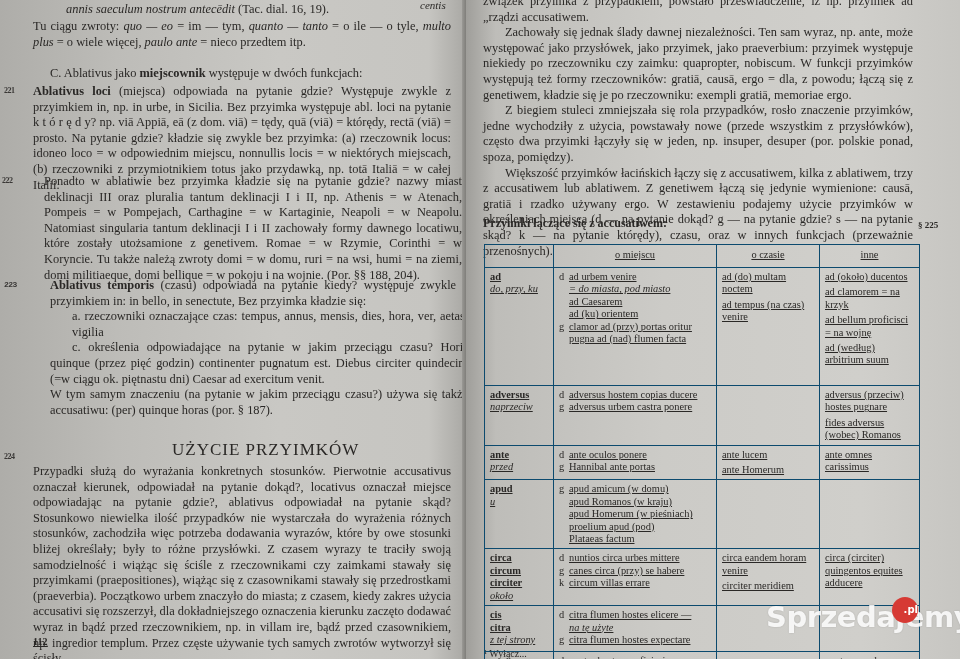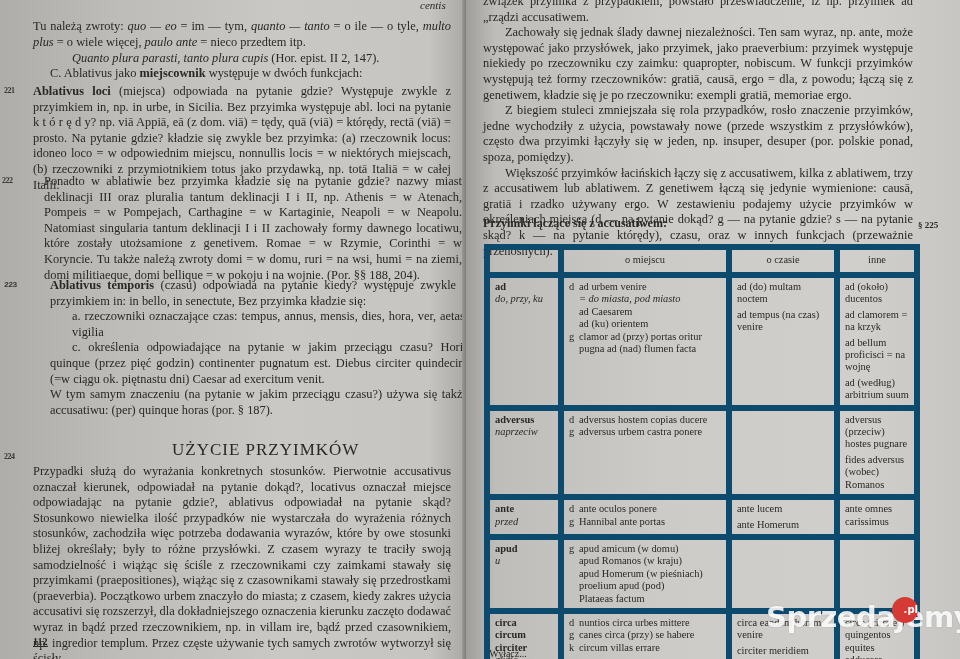--- a/index.html
+++ b/index.html
@@ -31,21 +31,21 @@
     .indent { text-indent: 22px; }
     .hang { padding-left: 22px; }
     .margin-ref { position: absolute; font-size: 8px; font-weight: bold; color: #3a3836; letter-spacing: -0.5px; }
     .heading { position: absolute; font-size: 17px; letter-spacing: 1px; }
     .pagenum { position: absolute; font-size: 10px; font-weight: bold; text-decoration: underline; }
 
     table.prep {
       position: absolute; left: 484px; top: 244px; width: 436px;
       border-collapse: collapse; font-size: 10.4px; line-height: 12.4px;
     }
-    table.prep th, table.prep td { border: 6px solid #0c4a6e; vertical-align: top; padding: 3px 5px; text-align: left; }
+    table.prep th, table.prep td { border: 1px solid #0c4a6e; vertical-align: top; padding: 3px 5px; text-align: left; text-decoration: underline; }
     table.prep th { font-weight: normal; text-align: center; height: 14px; padding: 4px 5px; }
     table.prep td.head-cell { width: 58px; }
     table.prep td.place-cell { width: 152px; }
     table.prep td.time-cell { width: 92px; }
     .ln { display: block; }
     .ln.gap { margin-top: 3px; }
     .k { display: inline-block; width: 10px; }
 
     .watermark {
       position: absolute; left: 766px; top: 600px; font-family: "DejaVu Sans", sans-serif;
@@ -59,34 +59,34 @@
     }
     .footnote { position: absolute; left: 484px; top: 648px; font-size: 10px; }
   </style>
 </head>
 <body>
 
 <div class="spread">
 
   <div class="page left">
 
+    <div class="txt" style="left:66px; top:2px; width:380px;">
+      <span class="i">annis saeculum nostrum antecēdit</span>
+      <span>(Tac. dial. 16, 19).</span>
+    </div>
     <div class="txt" style="left:420px; top:-2px; font-size:11px;">
       <span class="i">centis</span>
     </div>
 
     <div class="txt" style="left:33px; top:19px; width:418px;">
       <p>
-        <span>Tu należą zwroty: </span><span class="i">quo — eo</span><span> = im — tym, </span><span class="i">quanto — tanto</span><span> = o ile — o tyle, </span><span class="i">multo plus</span><span> = o wiele więcej, </span><span class="i">paulo ante</span><span> = nieco przedtem itp.</span>
+        <span>Tu ciągu zwroty: </span><span class="i">quo — eo</span><span> = im — tym, </span><span class="i">quanto — tanto</span><span> = o ile — o tyle, </span><span class="i">multo plus</span><span> = o wiele więcej, </span><span class="i">paulo ante</span><span> = nieco przedtem itp.</span>
       </p>
     </div>
 
-    <div class="txt" style="left:72px; top:51px; width:380px;">
-      <span class="i">Quanto plura parasti, tanto plura cupis</span>
-      <span>(Hor. epist. II 2, 147).</span>
-    </div>
 
     <div class="txt" style="left:50px; top:66px; width:400px;">
       <span>C. Ablativus jako </span><span class="b">miejscownik</span><span> występuje w dwóch funkcjach:</span>
     </div>
 
     <span class="margin-ref" style="left:4px; top:86px;">221</span>
     <div class="txt" style="left:33px; top:84px; width:418px;">
       <p><span class="b">Ablativus loci</span><span> (miejsca) odpowiada na pytanie gdzie? Występuje zwykle z przyimkiem in, np. in urbe, in Sicilia. Bez przyimka występuje abl. loci na pytanie k t ó r ę d y? np. viā Appiā, eā (z dom. viā) = tędy, quā (viā) = którędy, rectā (viā) = prosto. Na pytanie gdzie? kładzie się zwykle bez przyimka: (a) rzeczownik locus: idoneo loco = w odpowiednim miejscu, nonnullis locis = w niektórych miejscach, (b) rzeczowniki z przymiotnikiem totus jako przydawką, np. totā Italiā = w całej Italii.</span></p>
     </div>
 

